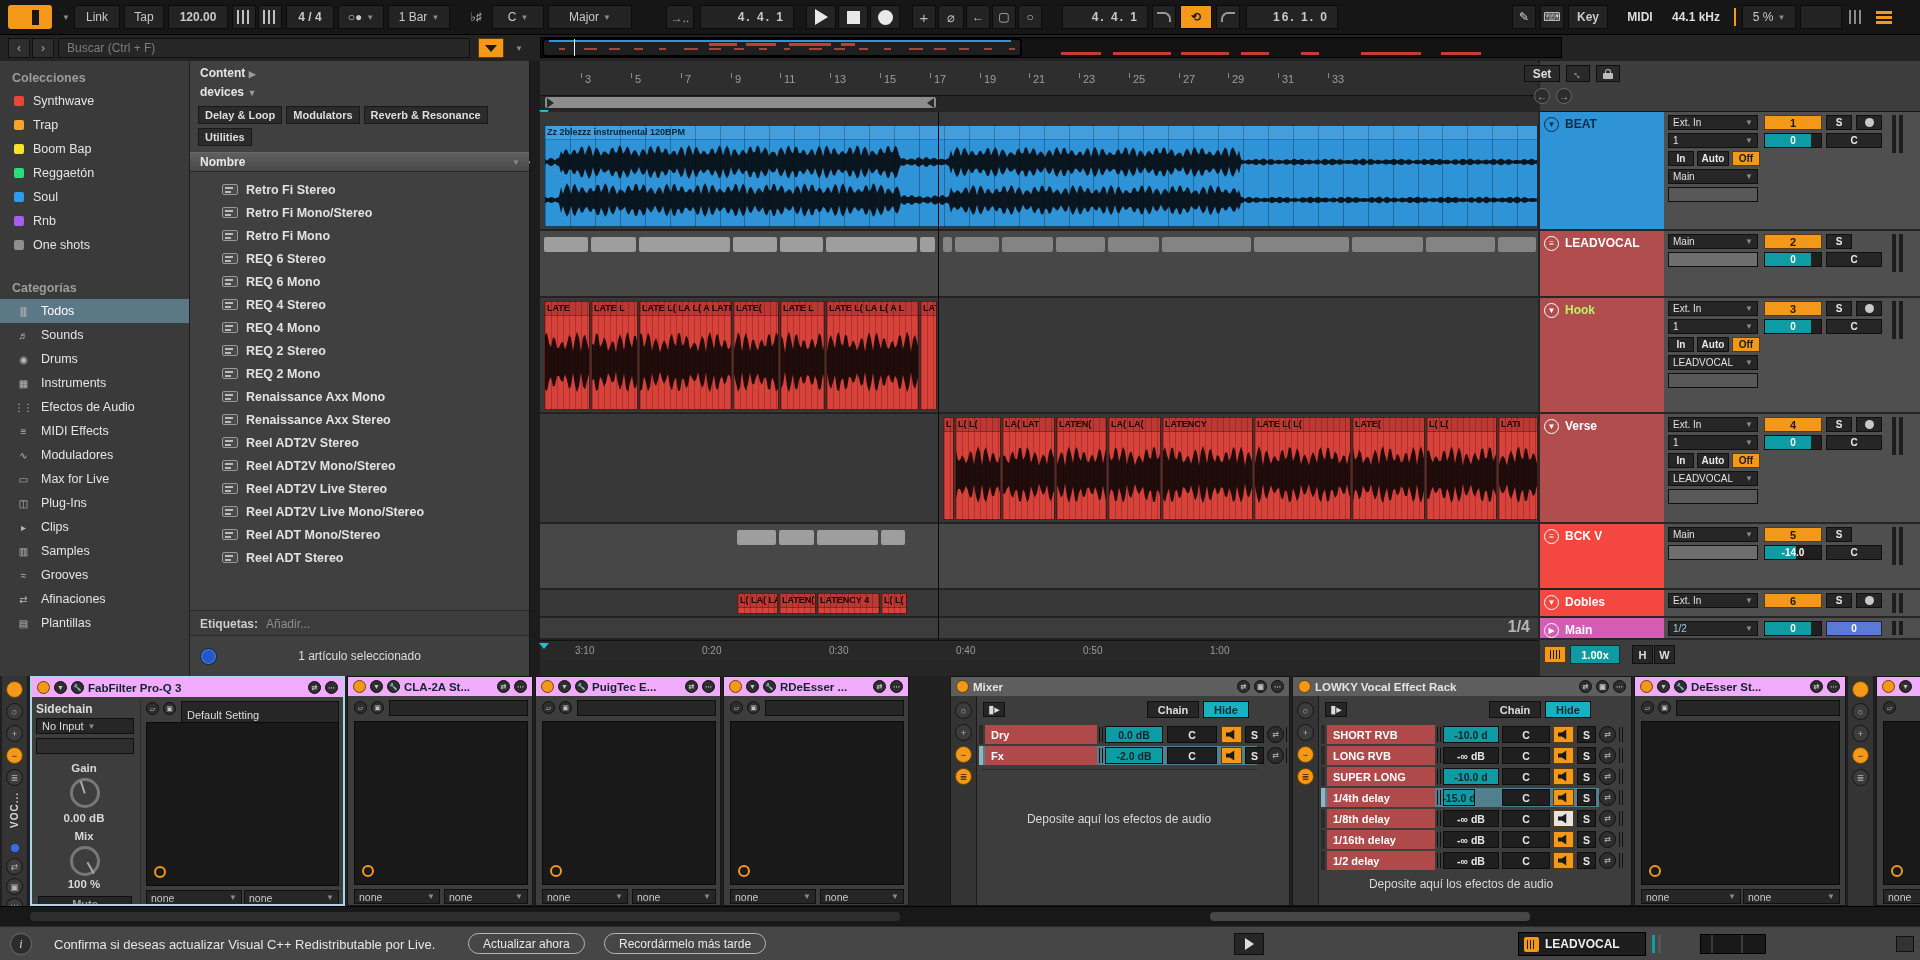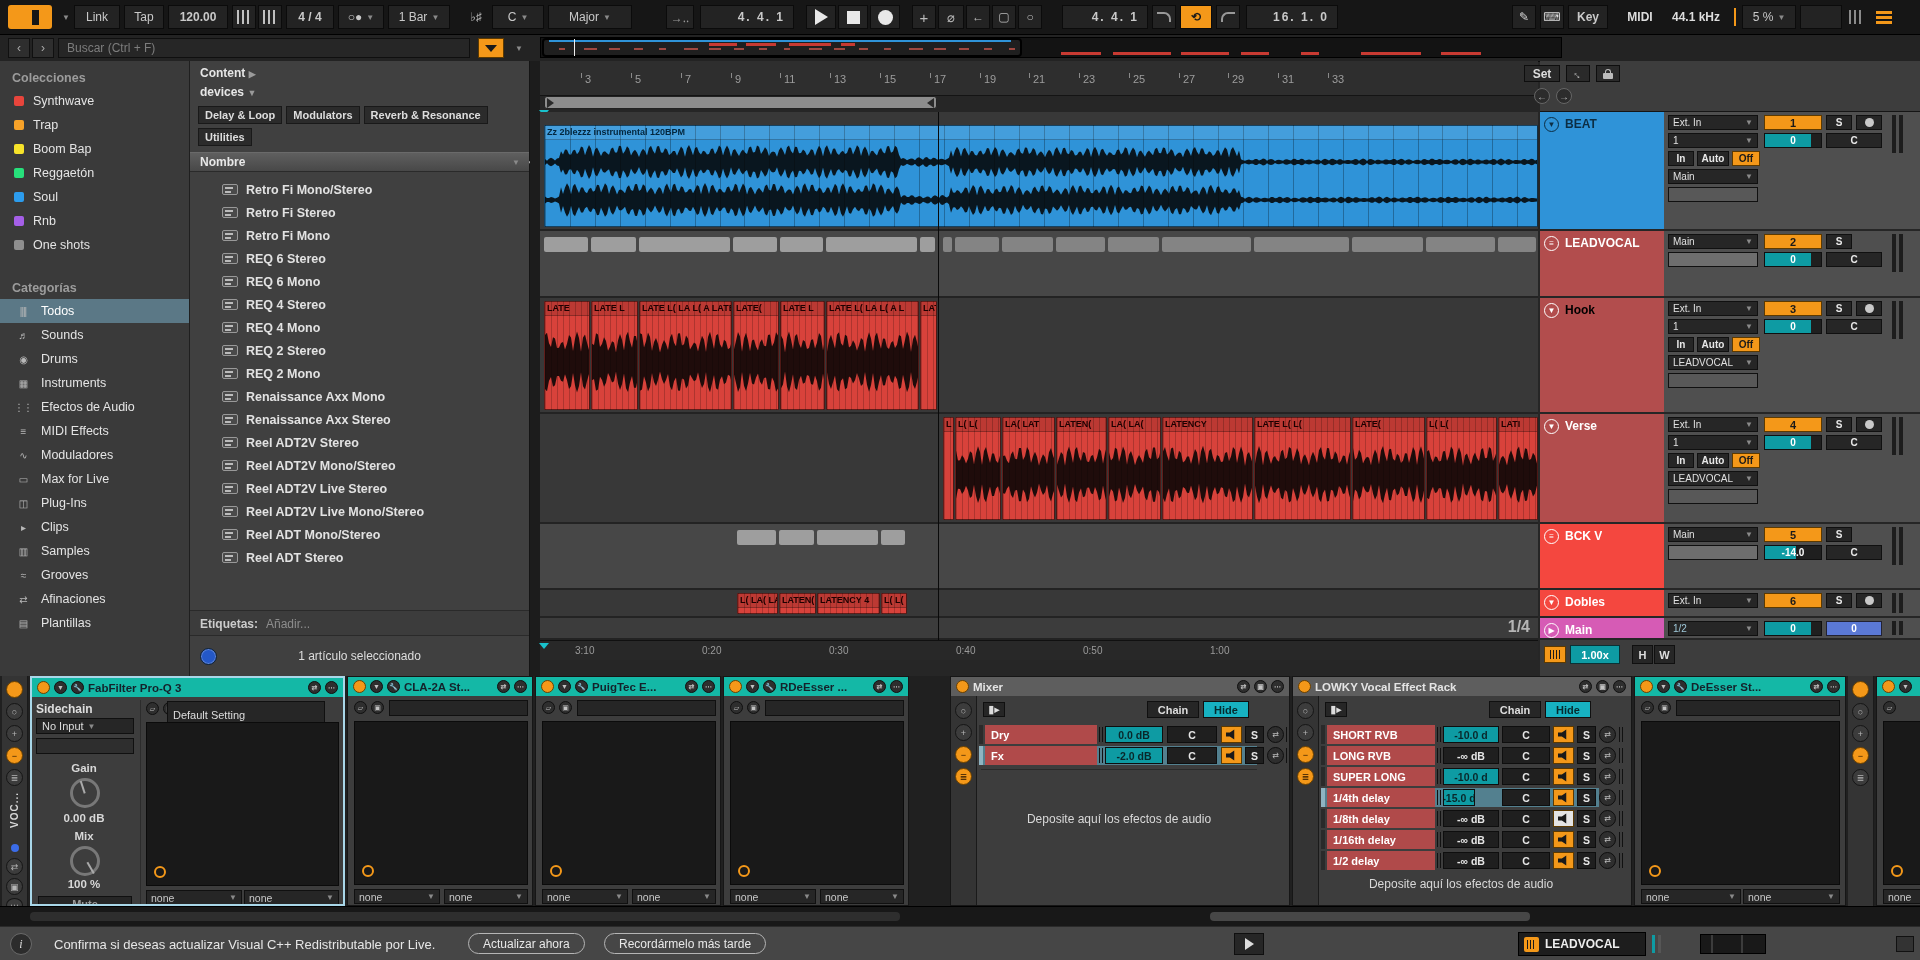--- a/index.html
+++ b/index.html
@@ -112,21 +112,21 @@
   .voltxt{position:absolute;left:0;top:0;width:100%;height:100%;display:flex;align-items:center;justify-content:center;color:#fff;font-size:10px;font-weight:bold;}
   .meterpair{position:absolute;left:352px;top:3px;width:11px;background:linear-gradient(90deg,#1d1d1d 0 4px,transparent 4px 7px,#1d1d1d 7px 11px);}
   
   #devices{position:absolute;left:0;top:676px;width:1920px;height:230px;background:#202020;}
   .dstrip{position:absolute;top:0;width:26px;height:230px;background:#343434;border-right:1px solid #1a1a1a;box-sizing:border-box;}
   .scirc{position:absolute;left:4px;width:17px;height:17px;border-radius:50%;background:#3c3c3c;border:1px solid #151515;color:#b5b5b5;
          display:flex;align-items:center;justify-content:center;font-size:9px;box-sizing:border-box;}
   .scirc.orange{background:#f49819;border-color:#6b4100;color:#201000;}
   .dpanel{position:absolute;top:0;height:230px;background:#3d3d3d;border:1px solid #161616;box-sizing:border-box;overflow:hidden;}
   .dtitle{position:absolute;left:0;top:0;right:0;height:19px;display:flex;align-items:center;gap:4px;padding:0 5px;font-size:11.5px;font-weight:bold;box-sizing:border-box;}
-  .dtitle.blue{background:#14b8a6;color:#14222b;}
+  .dtitle.blue{background:#f0abfc;color:#14222b;}
   .dtitle.gray{background:#5e5e5e;color:#e4e4e4;}
   .circ{width:13px;height:13px;border-radius:50%;background:#2e2e2e;border:1px solid #101010;color:#c2c2c2;font-size:7px;
         display:flex;align-items:center;justify-content:center;flex:0 0 auto;box-sizing:border-box;}
   .circ.orange{background:#f49819;border-color:#6b4100;}
   .mlauto{margin-left:auto;}
   .dbox{position:absolute;background:#262626;border:1px solid #101010;color:#ddd;font-size:11px;display:flex;align-items:center;
         padding:0 5px;box-sizing:border-box;white-space:nowrap;overflow:hidden;}
   .ddisp{position:absolute;background:#191919;border:1px solid #0b0b0b;box-sizing:border-box;}
   .oring{position:absolute;width:12px;height:12px;border-radius:50%;border:2px solid #f49819;box-sizing:border-box;}
   .knob{position:absolute;width:30px;height:30px;border-radius:50%;border:3px solid #787878;box-sizing:border-box;}
@@ -395,25 +395,25 @@
         <div class="tag">Utilities</div>
       </div>
     <div id="namebar">
       <span>Nombre</span>
       <span class="cr" style="position:absolute;left:318px;">▼</span>
       <span style="position:absolute;left:338px;color:#bbb;">⋯</span>
     </div>
     <div id="filelist" style="padding-top:6px;">
         <div class="file-item">
           <span class="vsticon"></span>
+          <span>Retro Fi Stereo</span>
+        </div>
+        <div class="file-item">
+          <span class="vsticon"></span>
           <span>Retro Fi Mono/Stereo</span>
-        </div>
-        <div class="file-item">
-          <span class="vsticon"></span>
-          <span>Retro Fi Stereo</span>
         </div>
         <div class="file-item">
           <span class="vsticon"></span>
           <span>Retro Fi Mono</span>
         </div>
         <div class="file-item">
           <span class="vsticon"></span>
           <span>REQ 6 Stereo</span>
         </div>
         <div class="file-item">
@@ -742,21 +742,21 @@
         <div class="volbox" style="top: 21px;">
           <div class="volfill" style="width: 82%;"></div>
           <span class="voltxt">0</span>
         </div>
         <div class="mini" style="left: 286px; top: 21px; width: 56px;">C</div>
         <div class="meterpair" style="height: 38px;"></div>
       </div>
       <div class="thead" style="top: 186px; height: 116px;">
         <div class="tname" style="background: rgb(178, 77, 77); color: rgb(255, 255, 255);">
           <span class="tico">▼</span>
-          <span class="tlabel" style="color: #000000;">Hook</span>
+          <span class="tlabel" style="color: #bef264;">Hook</span>
         </div>
         <div class="rbox" style="top: 3px;">
           <span>Ext. In</span>
           <span class="cr">▼</span>
         </div>
         <div class="rbox" style="top: 21px;">
           <span>1</span>
           <span class="cr">▼</span>
         </div>
         <div style="position: absolute; left: 128px; top: 39px; width: 90px; height: 15px;">
@@ -915,21 +915,21 @@
       <div class="klabel" style="left:4px;top:134px;">0.00 dB</div>
       <div class="klabel" style="left:4px;top:152px;">Mix</div>
       <div class="knob" style="left:38px;top:168px;">
           <i style="transform:rotate(150deg) translate(-1px,-13px);"></i>
         </div>
       <div class="klabel" style="left:4px;top:200px;">100 %</div>
       <div class="dbox" style="left:6px;top:218px;width:94px;height:16px;justify-content:center;color:#9a9a9a;font-weight:bold;">Mute</div>
       <div class="abs" style="left:108px;top:22px;width:1px;height:206px;background:#2c2c2c;"></div>
       <div class="circ" style="position:absolute;left:114px;top:24px;">▱</div>
       <div class="circ" style="position:absolute;left:131px;top:24px;">▣</div>
-      <div class="dbox" style="left:135px;top:23px;width:158px;height:28px;">Default Setting</div>
+      <div class="dbox" style="left:149px;top:23px;width:158px;height:28px;">Default Setting</div>
       <div class="ddisp" style="left:114px;top:44px;width:193px;height:164px;"></div>
       <div class="oring" style="left:122px;top:188px;"></div>
       <div class="nonebox" style="left:114px;top:212px;width:96px;">
           <span>none</span>
           <span class="cr">▼</span>
         </div>
       <div class="nonebox" style="left:212px;top:212px;width:95px;">
           <span>none</span>
           <span class="cr">▼</span>
         </div>

